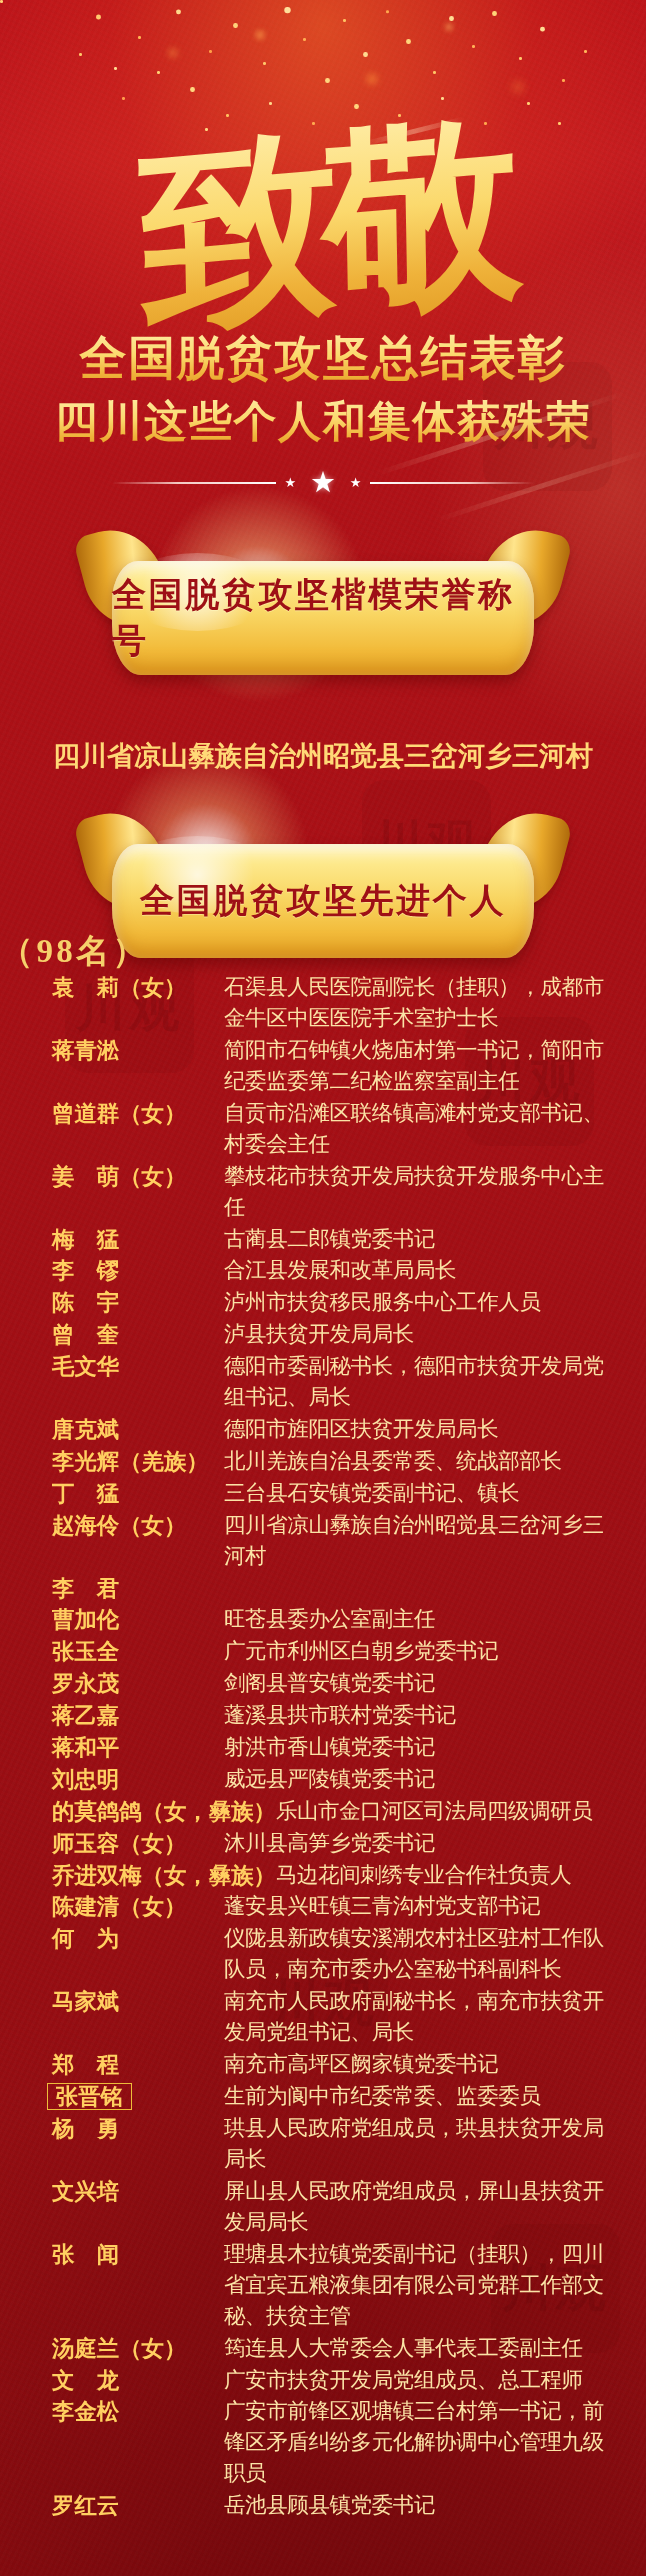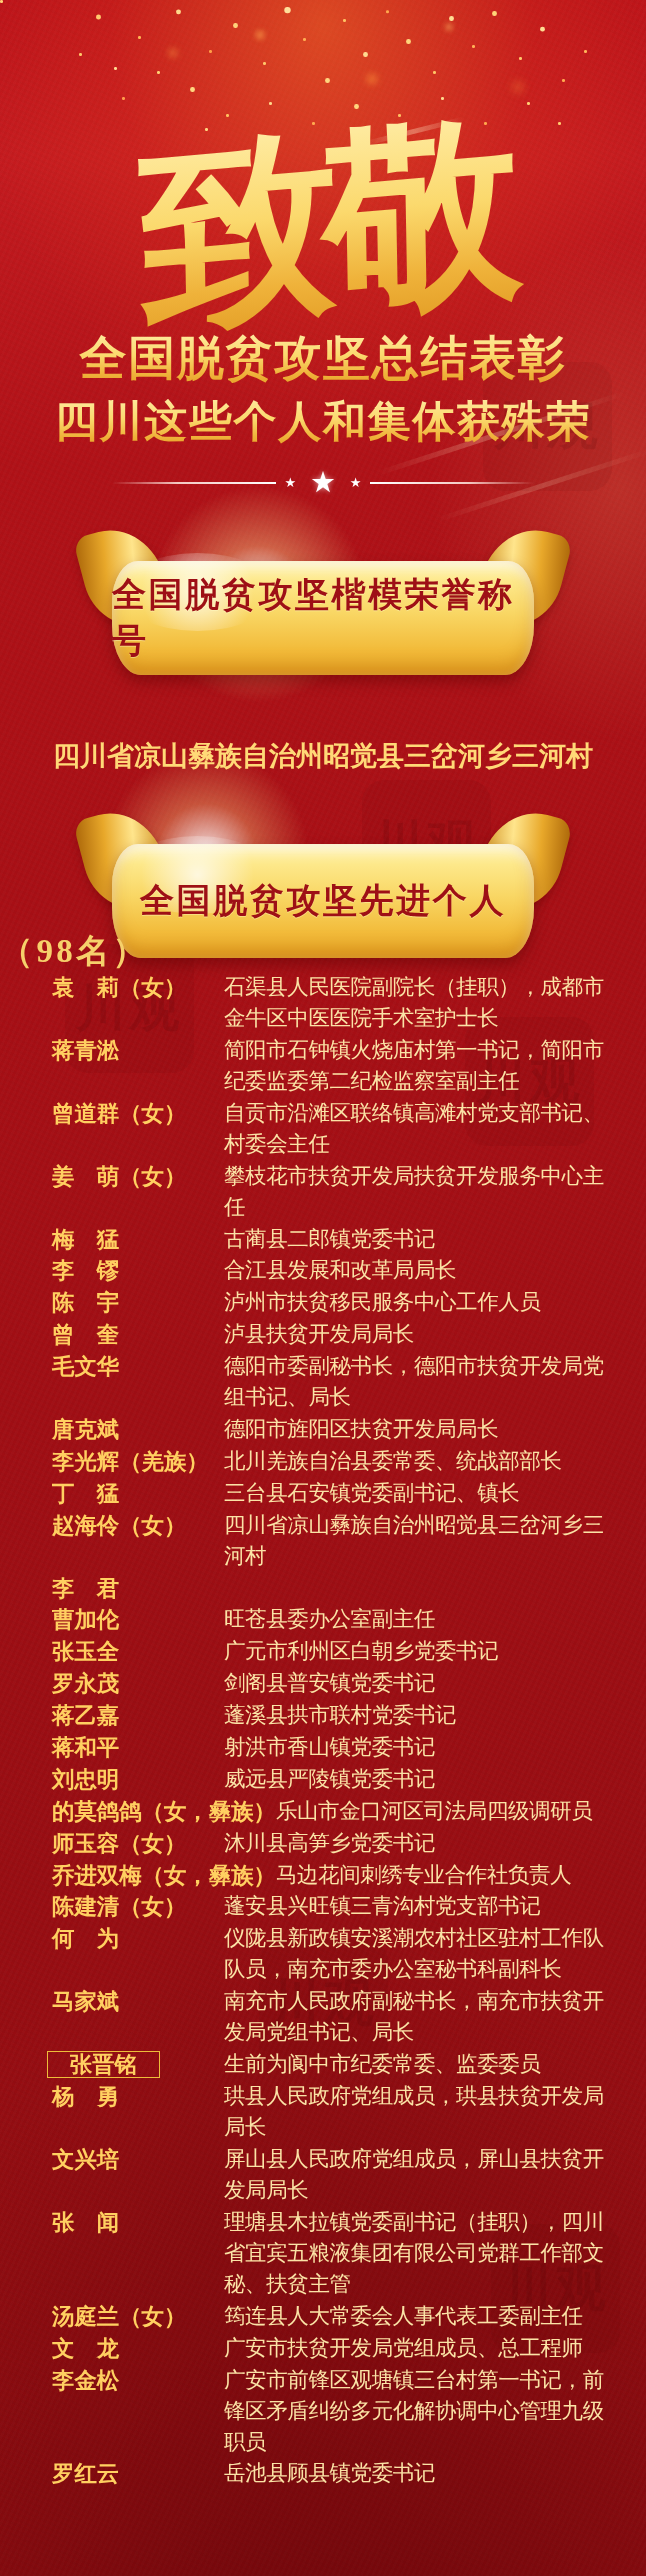--- a/index.html
+++ b/index.html
@@ -75,21 +75,21 @@
     font-size:34px;font-weight:700;letter-spacing:2.6px;color:#9e1016;text-shadow:0 0.9px 0 rgba(255,255,200,.4);}
   
   .winner-line{position:absolute;top:738px;left:0;width:100%;text-align:center;
     font-size:27px;font-weight:700;color:#ffd977;letter-spacing:0;}
   .count-line{position:absolute;top:929px;left:0;width:100%;text-align:left;
     font-size:33px;font-weight:700;color:#f6d06b;letter-spacing:3.4px;}
   
   .list{position:absolute;top:972px;left:52px;width:560px;}
   .row{display:flex;align-items:flex-start;margin-bottom:0.9px;}
   .nm{flex:0 0 172px;font-size:22.4px;font-weight:700;color:#ffd061;line-height:31px;white-space:nowrap;}
-  .nm .boxed{border:1.7px solid #edbd3a;padding:0 22px;margin-left:-5.2px;}
+  .nm .boxed{border:1.7px solid #edbd3a;padding:0 8px;margin-left:-5.2px;}
   .ds{flex:1;font-size:21.5px;color:#fbe3a6;line-height:31px;letter-spacing:-0.4px;}
 </style>
 </head>
 <body>
 
 <div class="poster">
 
   <span class="sparkles"></span>
   <span class="glow-dots"></span>
   <span class="streak s1"></span>
@@ -236,20 +236,24 @@
       </div>
       <div class="row">
         <div class="nm"><span>何　为</span></div>
         <div class="ds">仪陇县新政镇安溪潮农村社区驻村工作队队员，南充市委办公室秘书科副科长</div>
       </div>
       <div class="row">
         <div class="nm"><span>马家斌</span></div>
         <div class="ds">南充市人民政府副秘书长，南充市扶贫开发局党组书记、局长</div>
       </div>
       <div class="row">
+        <div class="nm"><span>郑　程</span></div>
+        <div class="ds">南充市高坪区阙家镇党委书记</div>
+      </div>
+      <div class="row">
         <div class="nm"><span class="boxed">张晋铭</span></div>
         <div class="ds">生前为阆中市纪委常委、监委委员</div>
       </div>
       <div class="row">
         <div class="nm"><span>杨　勇</span></div>
         <div class="ds">珙县人民政府党组成员，珙县扶贫开发局局长</div>
       </div>
       <div class="row">
         <div class="nm"><span>文兴培</span></div>
         <div class="ds">屏山县人民政府党组成员，屏山县扶贫开发局局长</div>

